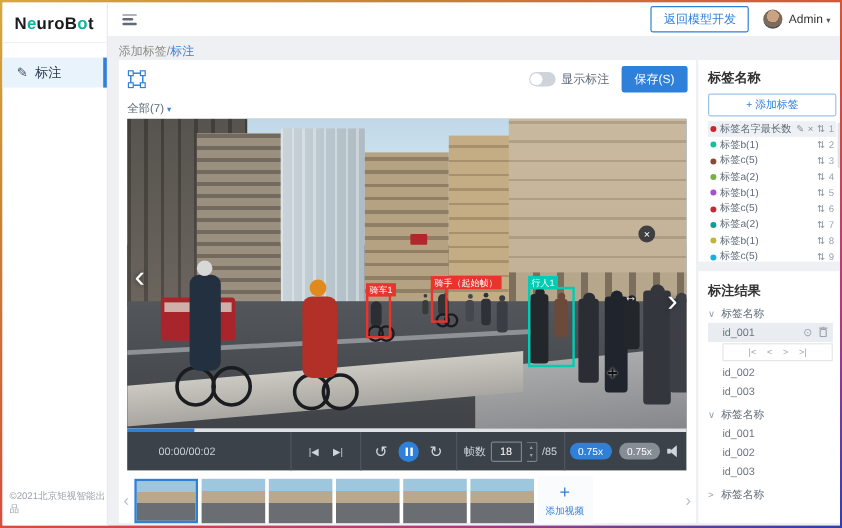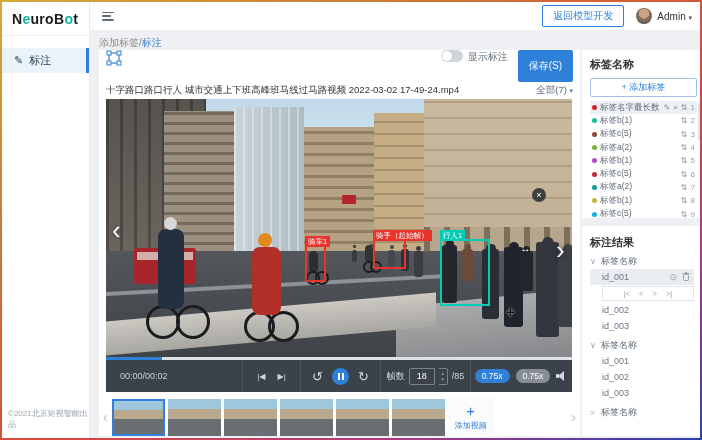--- a/index.html
+++ b/index.html
@@ -28,21 +28,21 @@
     background:radial-gradient(circle at 50% 35%,#caa382 0 5px,#7d6a58 5px 9px,#4e535b 9px);}
   .admin{font-size:10px;color:#333;cursor:pointer;}
   .admin .caret{font-size:7px;color:#555;}
 
   
   .breadcrumb{position:absolute;left:97px;top:34px;font-size:10px;}
   .breadcrumb .b1{color:#8c8c84;} .breadcrumb .sep{color:#8c8c84;} .breadcrumb .b2{color:#3b82d0;}
 
   
   .card-main{position:absolute;left:97px;top:48px;width:481px;bottom:2px;background:#fff;}
-  .mc-toolbar{height:32px;display:flex;padding:0 7px;}
+  .mc-toolbar{height:32px;display:flex;align-items:center;padding:0 7px;}
   .bbox-icon{width:16px;height:16px;cursor:pointer;}
   .mc-sp{flex:1;}
   .toggle{width:22px;height:12px;border-radius:6px;background:#cfd4da;position:relative;cursor:pointer;margin-right:5px;}
   .toggle i{position:absolute;left:1px;top:1px;width:10px;height:10px;border-radius:50%;background:#fff;}
   .toggle-label{font-size:10px;color:#5f6b77;margin-right:10px;}
   .save-btn{background:#2f80d9;color:#fff;border:none;font-size:10px;padding:4px 11px;border-radius:2px;cursor:pointer;}
   .mc-title-row{display:flex;align-items:center;padding:0 7px;height:16px;}
   .v-title{font-size:9.5px;color:#333;flex:1;white-space:nowrap;overflow:hidden;}
   .v-filter{font-size:9.5px;color:#5c6b7a;cursor:pointer;}
   .v-filter .caret{color:#3b82d0;font-size:7px;}
@@ -88,21 +88,21 @@
   .box-close{position:absolute;width:14px;height:14px;border-radius:50%;background:rgba(40,44,50,.85);color:#fff;
     font-size:9px;line-height:14px;text-align:center;z-index:9;cursor:pointer;}
 
   
   .controls{position:absolute;left:7px;top:307px;width:466px;height:35px;background:#3b4249;}
   .progress{position:absolute;left:0;top:0;width:100%;height:3px;background:#dfe2e5;}
   .progress i{display:block;height:3px;background:#2f80d9;}
   .ctl-row{position:absolute;left:0;top:3px;right:0;bottom:0;display:flex;align-items:center;color:#cfd6dd;}
   .sec{height:100%;display:flex;align-items:center;justify-content:center;gap:10px;box-sizing:border-box;}
   .sec+.sec{border-left:1px solid #4d555e;}
-  .sec-time{width:136px;justify-content:flex-start;padding-left:14px;font-size:9px;color:#c9ced4;}
+  .sec-time{width:136px;justify-content:flex-start;padding-left:26px;font-size:9px;color:#c9ced4;}
   .sec-nav{width:58px;gap:12px;}
   .sec-play{width:80px;gap:9px;}
   .sec-frame{width:90px;gap:4px;font-size:9px;}
   .sec-speed{flex:1;gap:6px;}
   .fr-ico{font-size:8px;cursor:pointer;}
   .fr-ico b{font-weight:normal;}
   .rot{font-size:13px;cursor:pointer;line-height:13px;}
   .pause-btn{width:17px;height:17px;border-radius:50%;background:#2f80d9;position:relative;cursor:pointer;}
   .pause-btn i{position:absolute;top:5px;width:2px;height:7px;background:#fff;}
   .pause-btn i:first-child{left:6px;} .pause-btn i:last-child{left:9.5px;}
@@ -195,21 +195,20 @@
       </svg>
       <div class="mc-sp"></div>
       <div class="toggle">
             <i></i>
           </div>
       <span class="toggle-label">显示标注</span>
       <button class="save-btn">保存(S)</button>
     </div>
 
     <div class="mc-title-row">
-      <span class="v-title">十字路口路口行人 城市交通上下班高峰班马线过马路视频 2022-03-02 17-49-24.mp4</span>
       <span class="v-filter"><span>全部(7)</span> <span class="caret">▾</span></span>
     </div>
 
     <div class="video">
 
       <div class="sky"></div>
       <div class="b-left"></div>
       <div class="b-left2"></div>
       <div class="b-glass"></div>
       <div class="b-mid"></div>
@@ -248,24 +247,24 @@
       <div class="torso" style="left:203px;top:152px;width:9px;height:22px;background:#2b2e33;"></div>
       <div class="wheel" style="left:200px;top:172px;width:10px;height:10px;border-width:2px;"></div>
       <div class="wheel" style="left:209px;top:172px;width:10px;height:10px;border-width:2px;"></div>
       <div class="torso" style="left:259px;top:146px;width:8px;height:18px;background:#333;"></div>
       <div class="wheel" style="left:257px;top:162px;width:8px;height:8px;border-width:2px;"></div>
       <div class="wheel" style="left:264px;top:162px;width:8px;height:8px;border-width:2px;"></div>
 
       <div class="abox" style="left: 199px; top: 146px; width: 21px; height: 37px; border-color: rgb(232, 52, 44);">
         <span class="tag" style="background-color: rgb(232, 52, 44);">骑车1</span>
       </div>
-      <div class="abox" style="left: 267px; top: 140px; width: 33px; height: 30px; border-color: rgb(232, 52, 44);">
+      <div class="abox" style="left: 253px; top: 140px; width: 14px; height: 30px; border-color: rgb(232, 52, 44);">
         <span class="tag" style="background-color: rgb(232, 52, 44);">骑手（起始帧）</span>
       </div>
-      <div class="abox" style="left: 334px; top: 140px; width: 50px; height: 67px; border-color: rgb(0, 205, 180);">
+      <div class="abox" style="left: 334px; top: 140px; width: 39px; height: 67px; border-color: rgb(0, 205, 180);">
         <span class="tag" style="background-color: rgb(0, 205, 180);">行人1</span>
       </div>
       <div class="box-close" style="left:426px;top:89px;">×</div>
 
       <div class="nav-ch" style="left:6px;top:118px;">‹</div>
       <div class="nav-ch" style="left:450px;top:138px;">›</div>
       <div class="crosshair" style="left:400px;top:204px;">+</div>
       <div class="resize-cur" style="left:414px;top:143px;">↔</div>
     </div>
 

